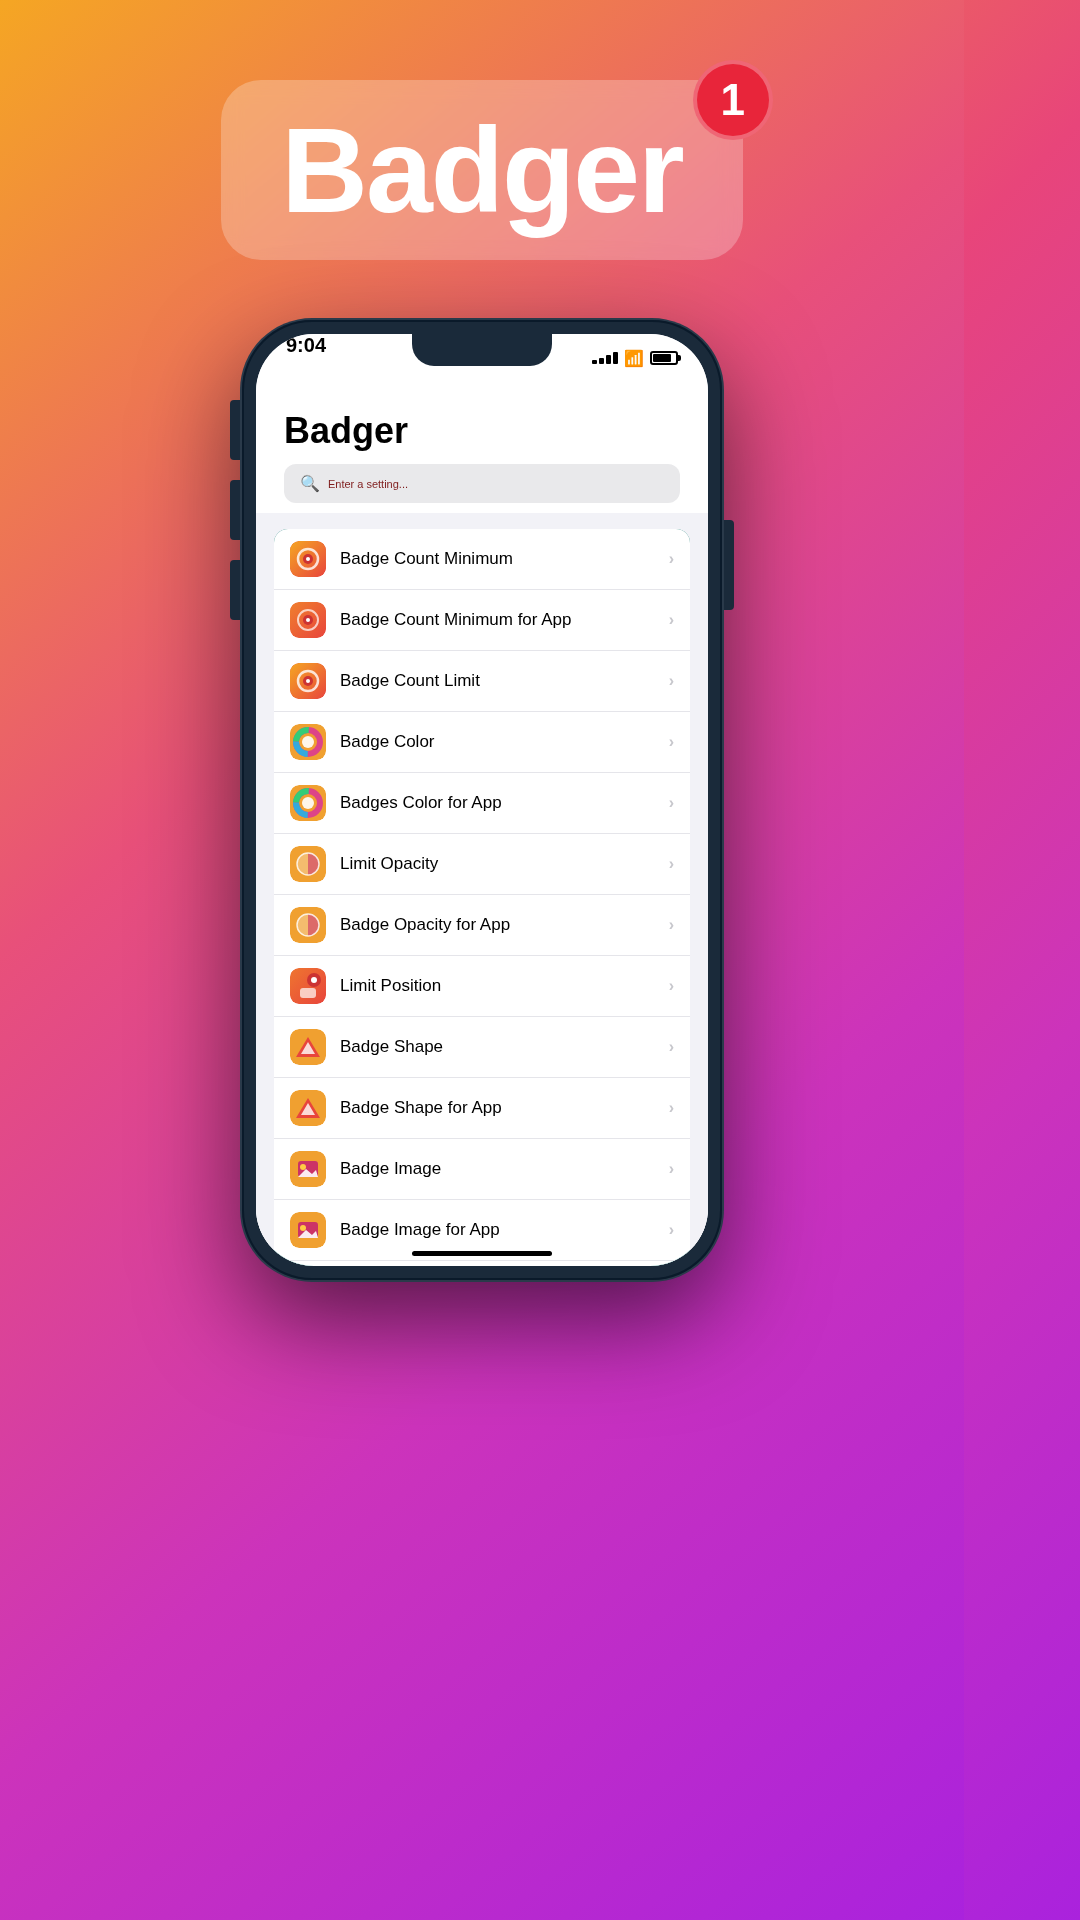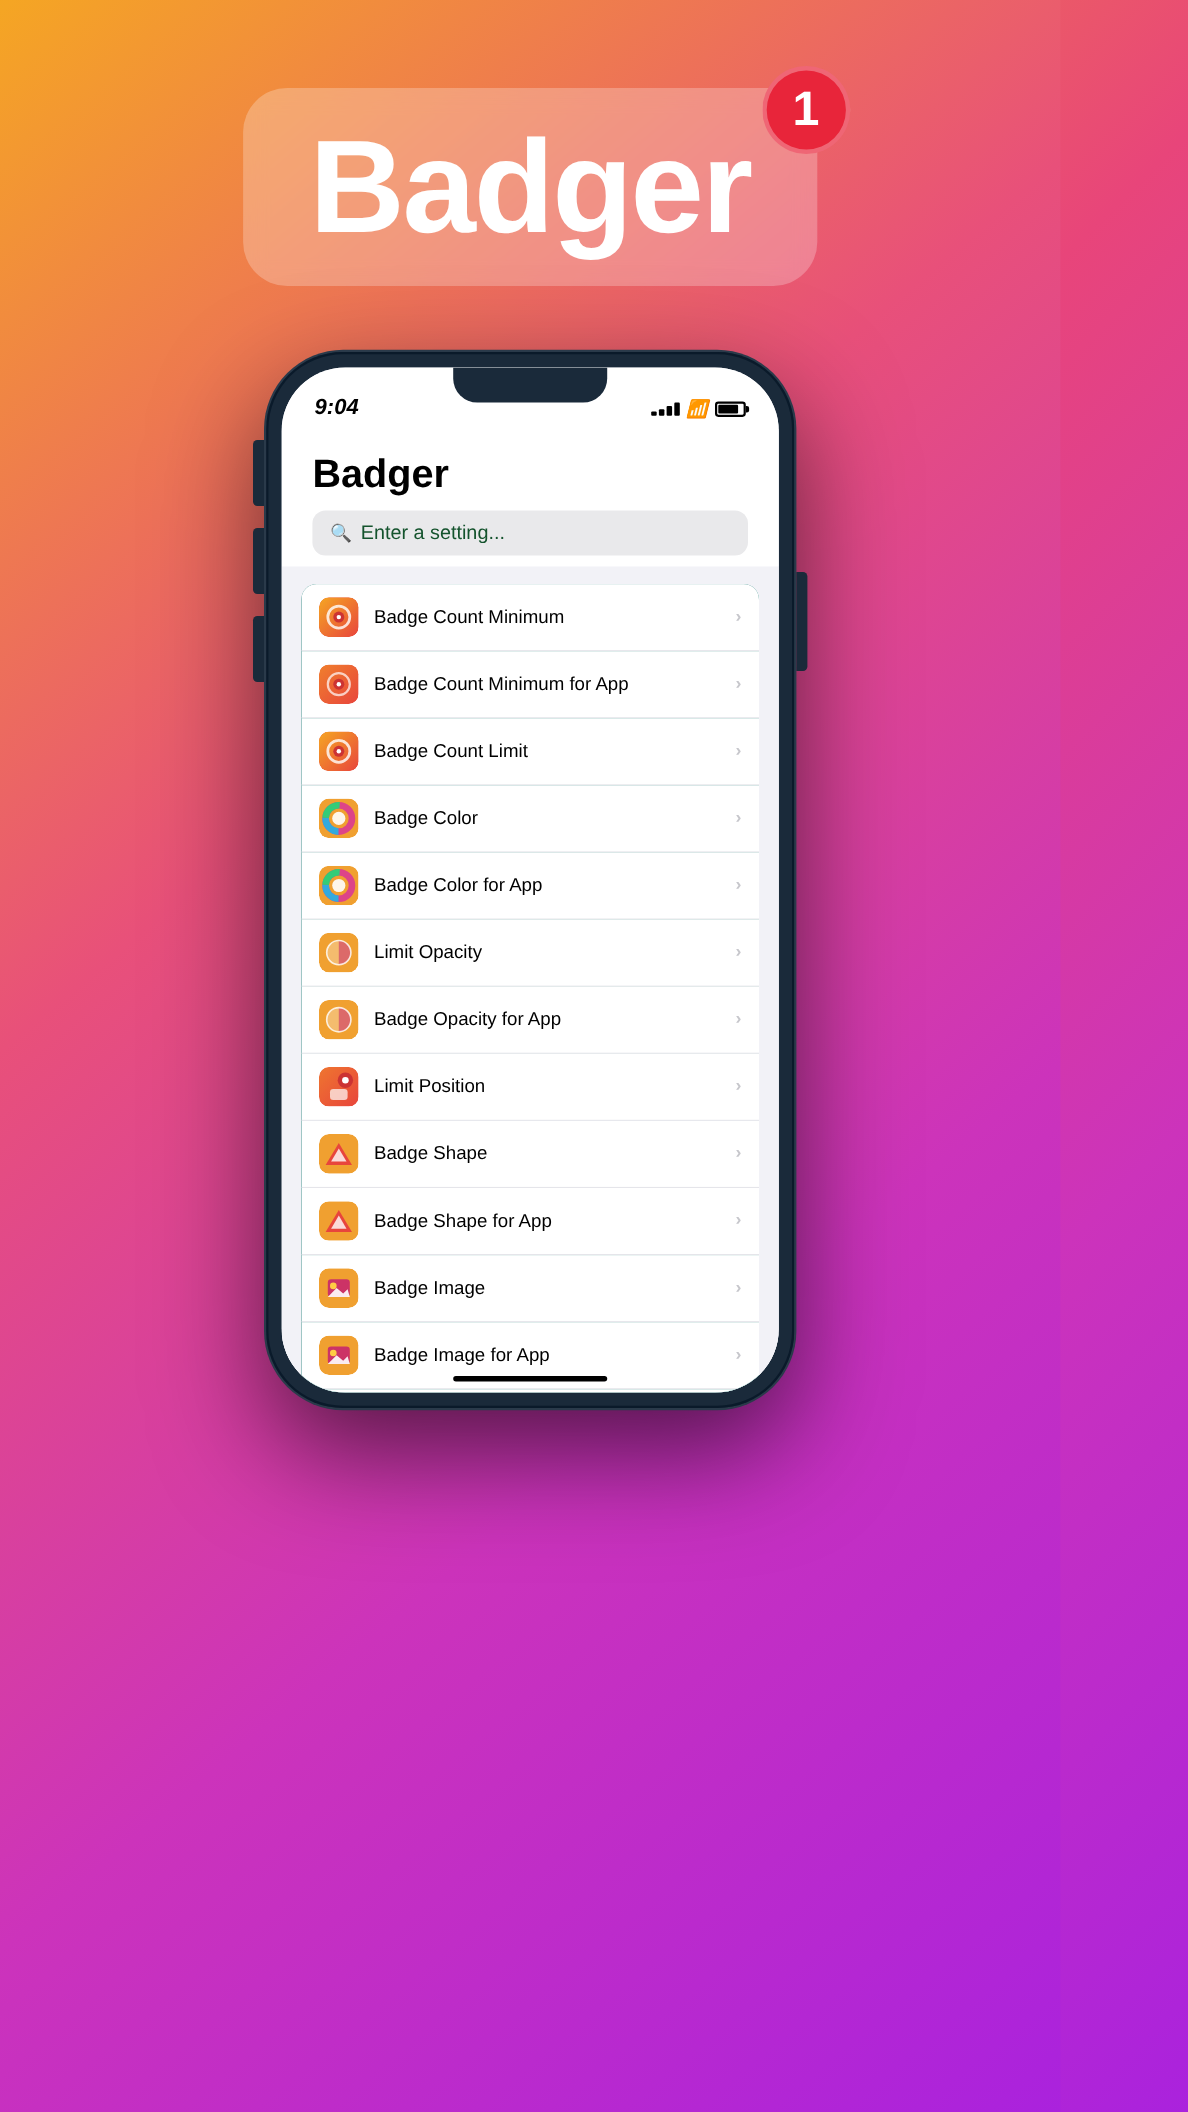--- a/index.html
+++ b/index.html
@@ -110,25 +110,23 @@
       border-radius: 58px;
       overflow: hidden;
       position: relative;
     }
 
     
     .status-bar {
       background: white;
       height: 56px;
       display: flex;
-      align-items: flex-end;
       justify-content: space-between;
       padding: 0 30px 8px;
       position: relative;
-      font-style: italic;
     }
 
     .status-time {
       font-size: 20px;
       font-weight: 600;
       color: #000;
     }
 
     
     .notch {
@@ -221,22 +219,22 @@
       align-items: center;
       gap: 8px;
     }
 
     .search-icon-inner {
       color: #8e8e93;
       font-size: 16px;
     }
 
     .search-placeholder {
-      color: #14532d;
-      font-size: 18px;
+      color: #7f1d1d;
+      font-size: 11px;
       text-align: center;
     }
 
     
     .settings-section {
       background: #f2f2f7;
       padding: 16px 0 0;
     }
 
     .settings-group {
@@ -439,21 +437,21 @@
                   <div class="settings-row">
                     <div class="row-icon">
                       <svg width="36" height="36" viewBox="0 0 36 36">
         <rect width="36" height="36" rx="9" fill="#f0a030"></rect>
         <circle cx="18" cy="18" r="12" fill="none" stroke="#dd4488" stroke-width="6"></circle>
         <circle cx="18" cy="18" r="12" fill="none" stroke="#33aadd" stroke-width="6" stroke-dasharray="19 57" stroke-dashoffset="-19"></circle>
         <circle cx="18" cy="18" r="12" fill="none" stroke="#33cc77" stroke-width="6" stroke-dasharray="19 57" stroke-dashoffset="-38"></circle>
         <circle cx="18" cy="18" r="6" fill="white" opacity="0.9"></circle>
       </svg>
                     </div>
-                    <span class="row-label">Badge Color for App</span>
+                    <span class="row-label">Badges Color for App</span>
                     <span class="row-chevron">›</span>
                   </div>
                   <div class="settings-row">
                     <div class="row-icon">
                       <svg width="36" height="36" viewBox="0 0 36 36">
         <rect width="36" height="36" rx="9" fill="#f0a030"></rect>
         <circle cx="18" cy="18" r="11" fill="white" opacity="0.3"></circle>
         <circle cx="18" cy="18" r="11" fill="#cc3366" opacity="0.6" clip-path="url(#half5)"></circle>
         <defs>
                           <clipPath id="half5">

